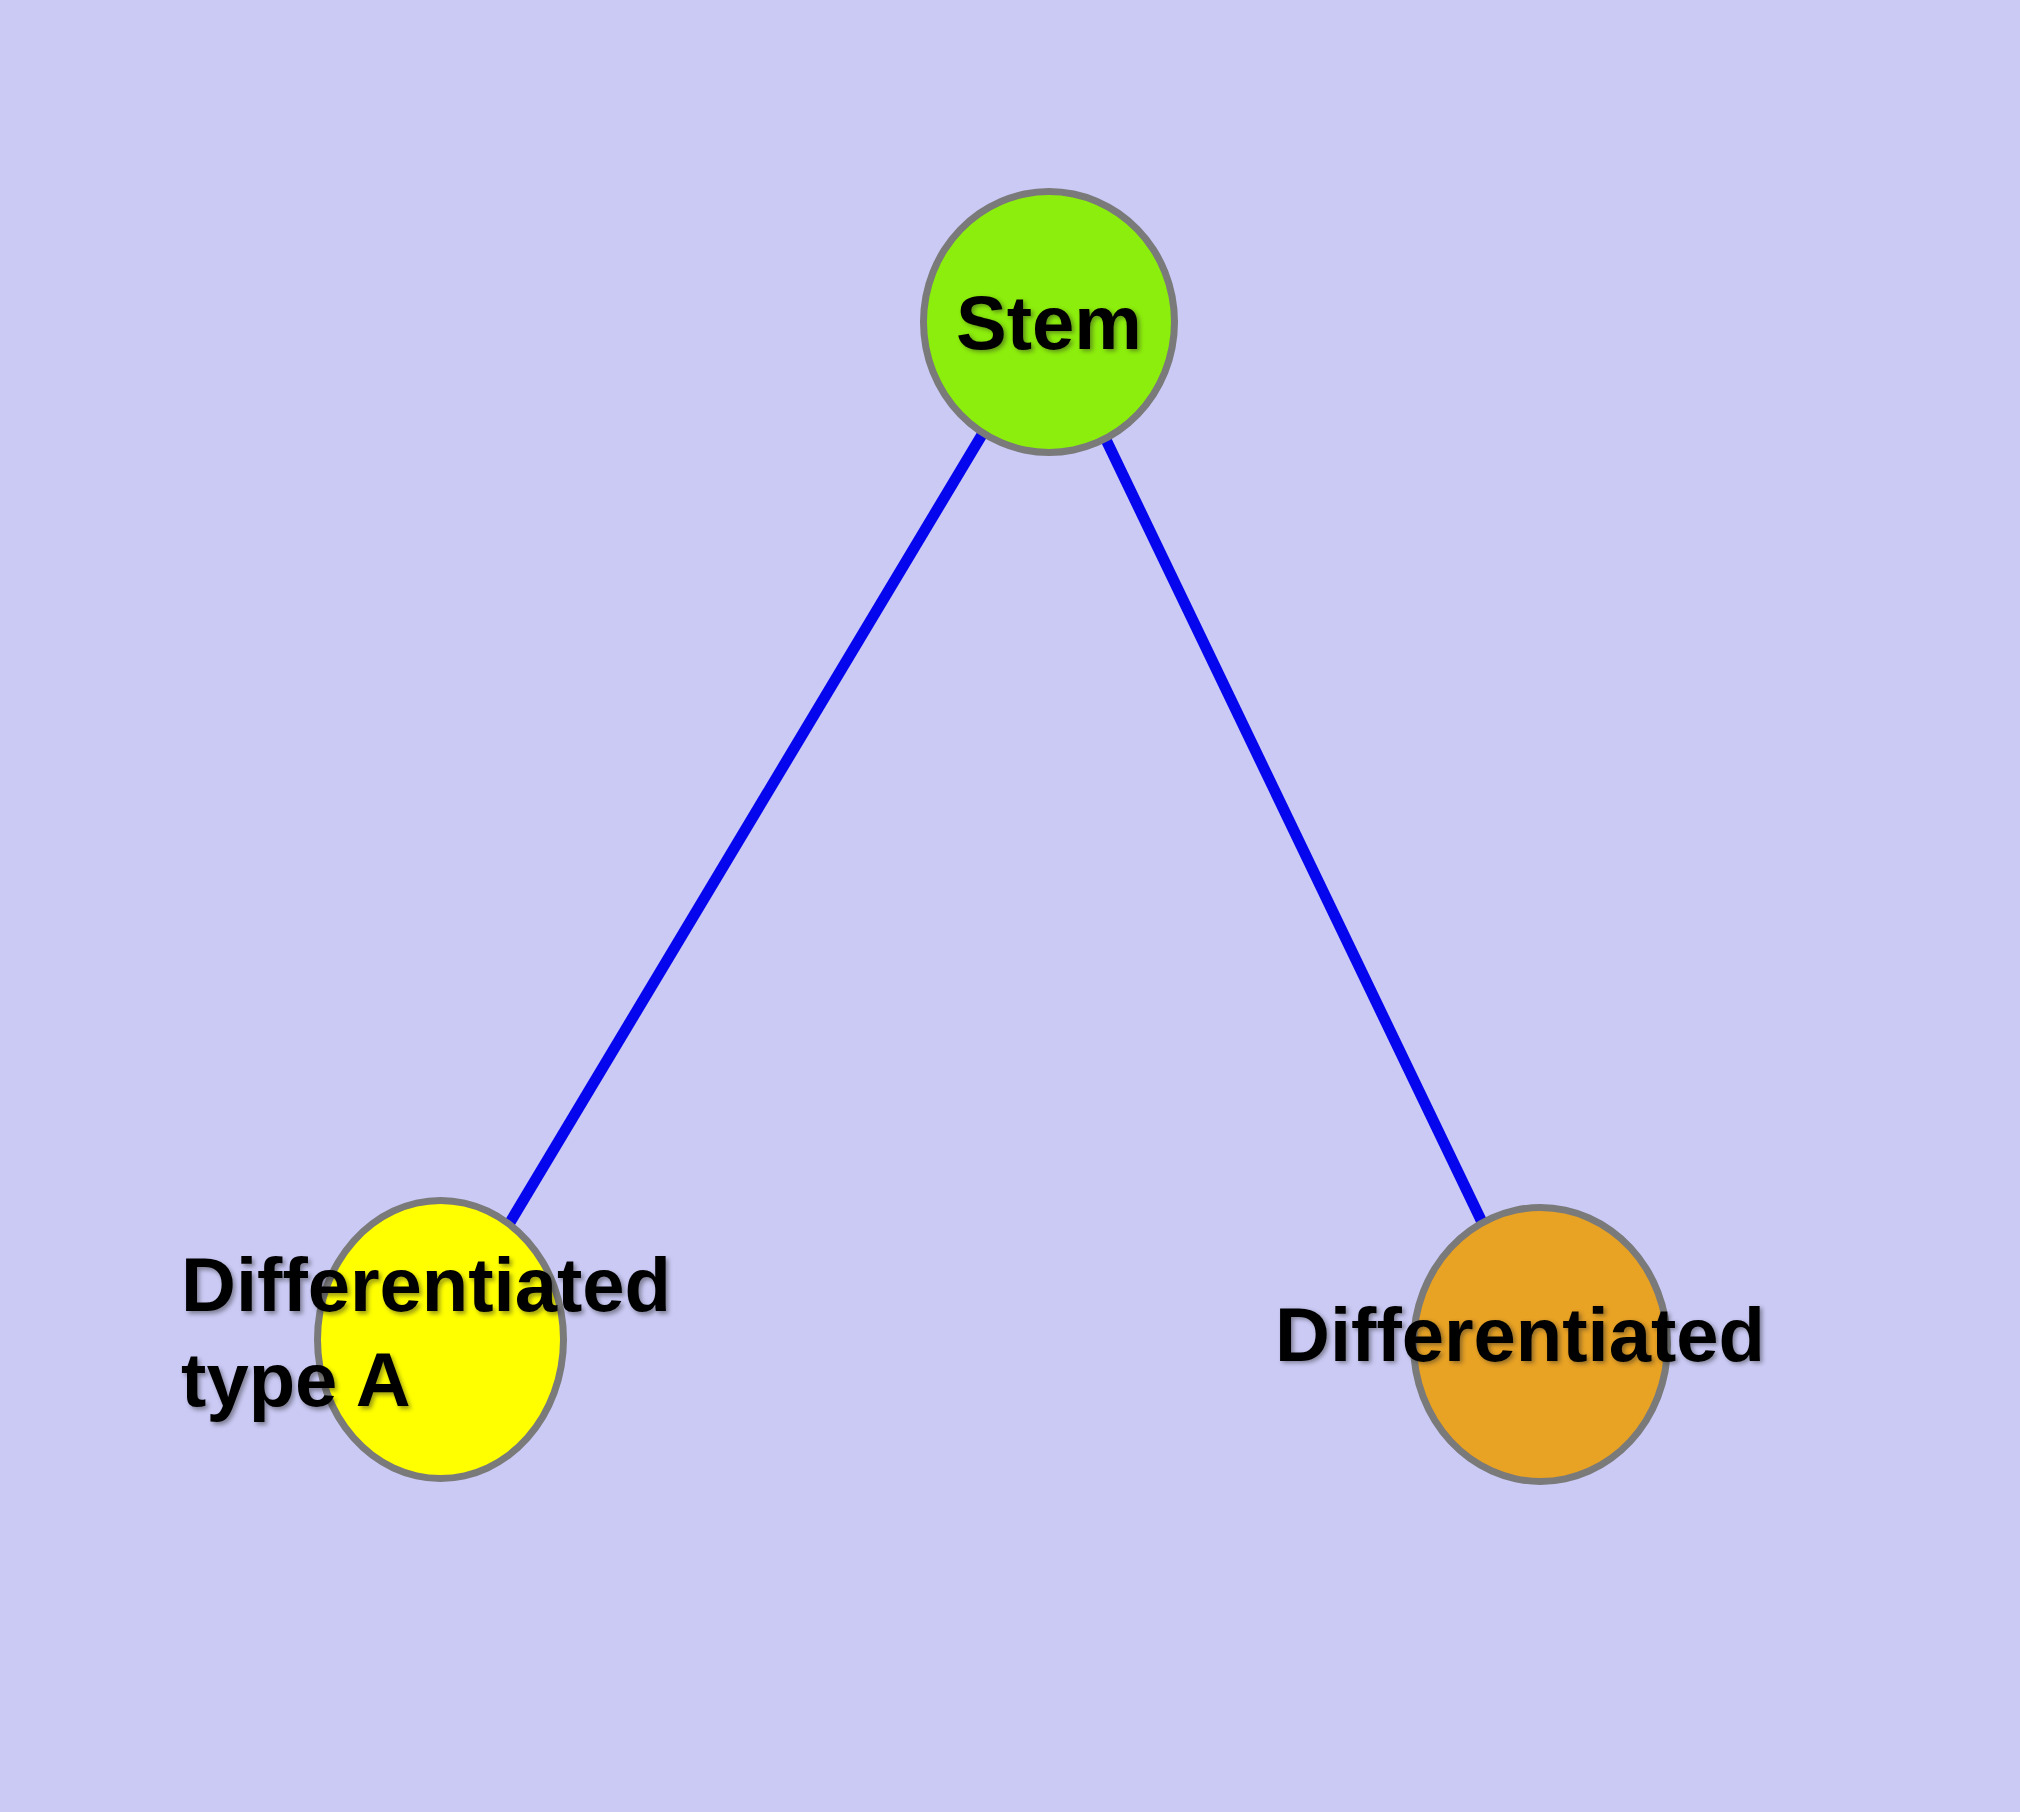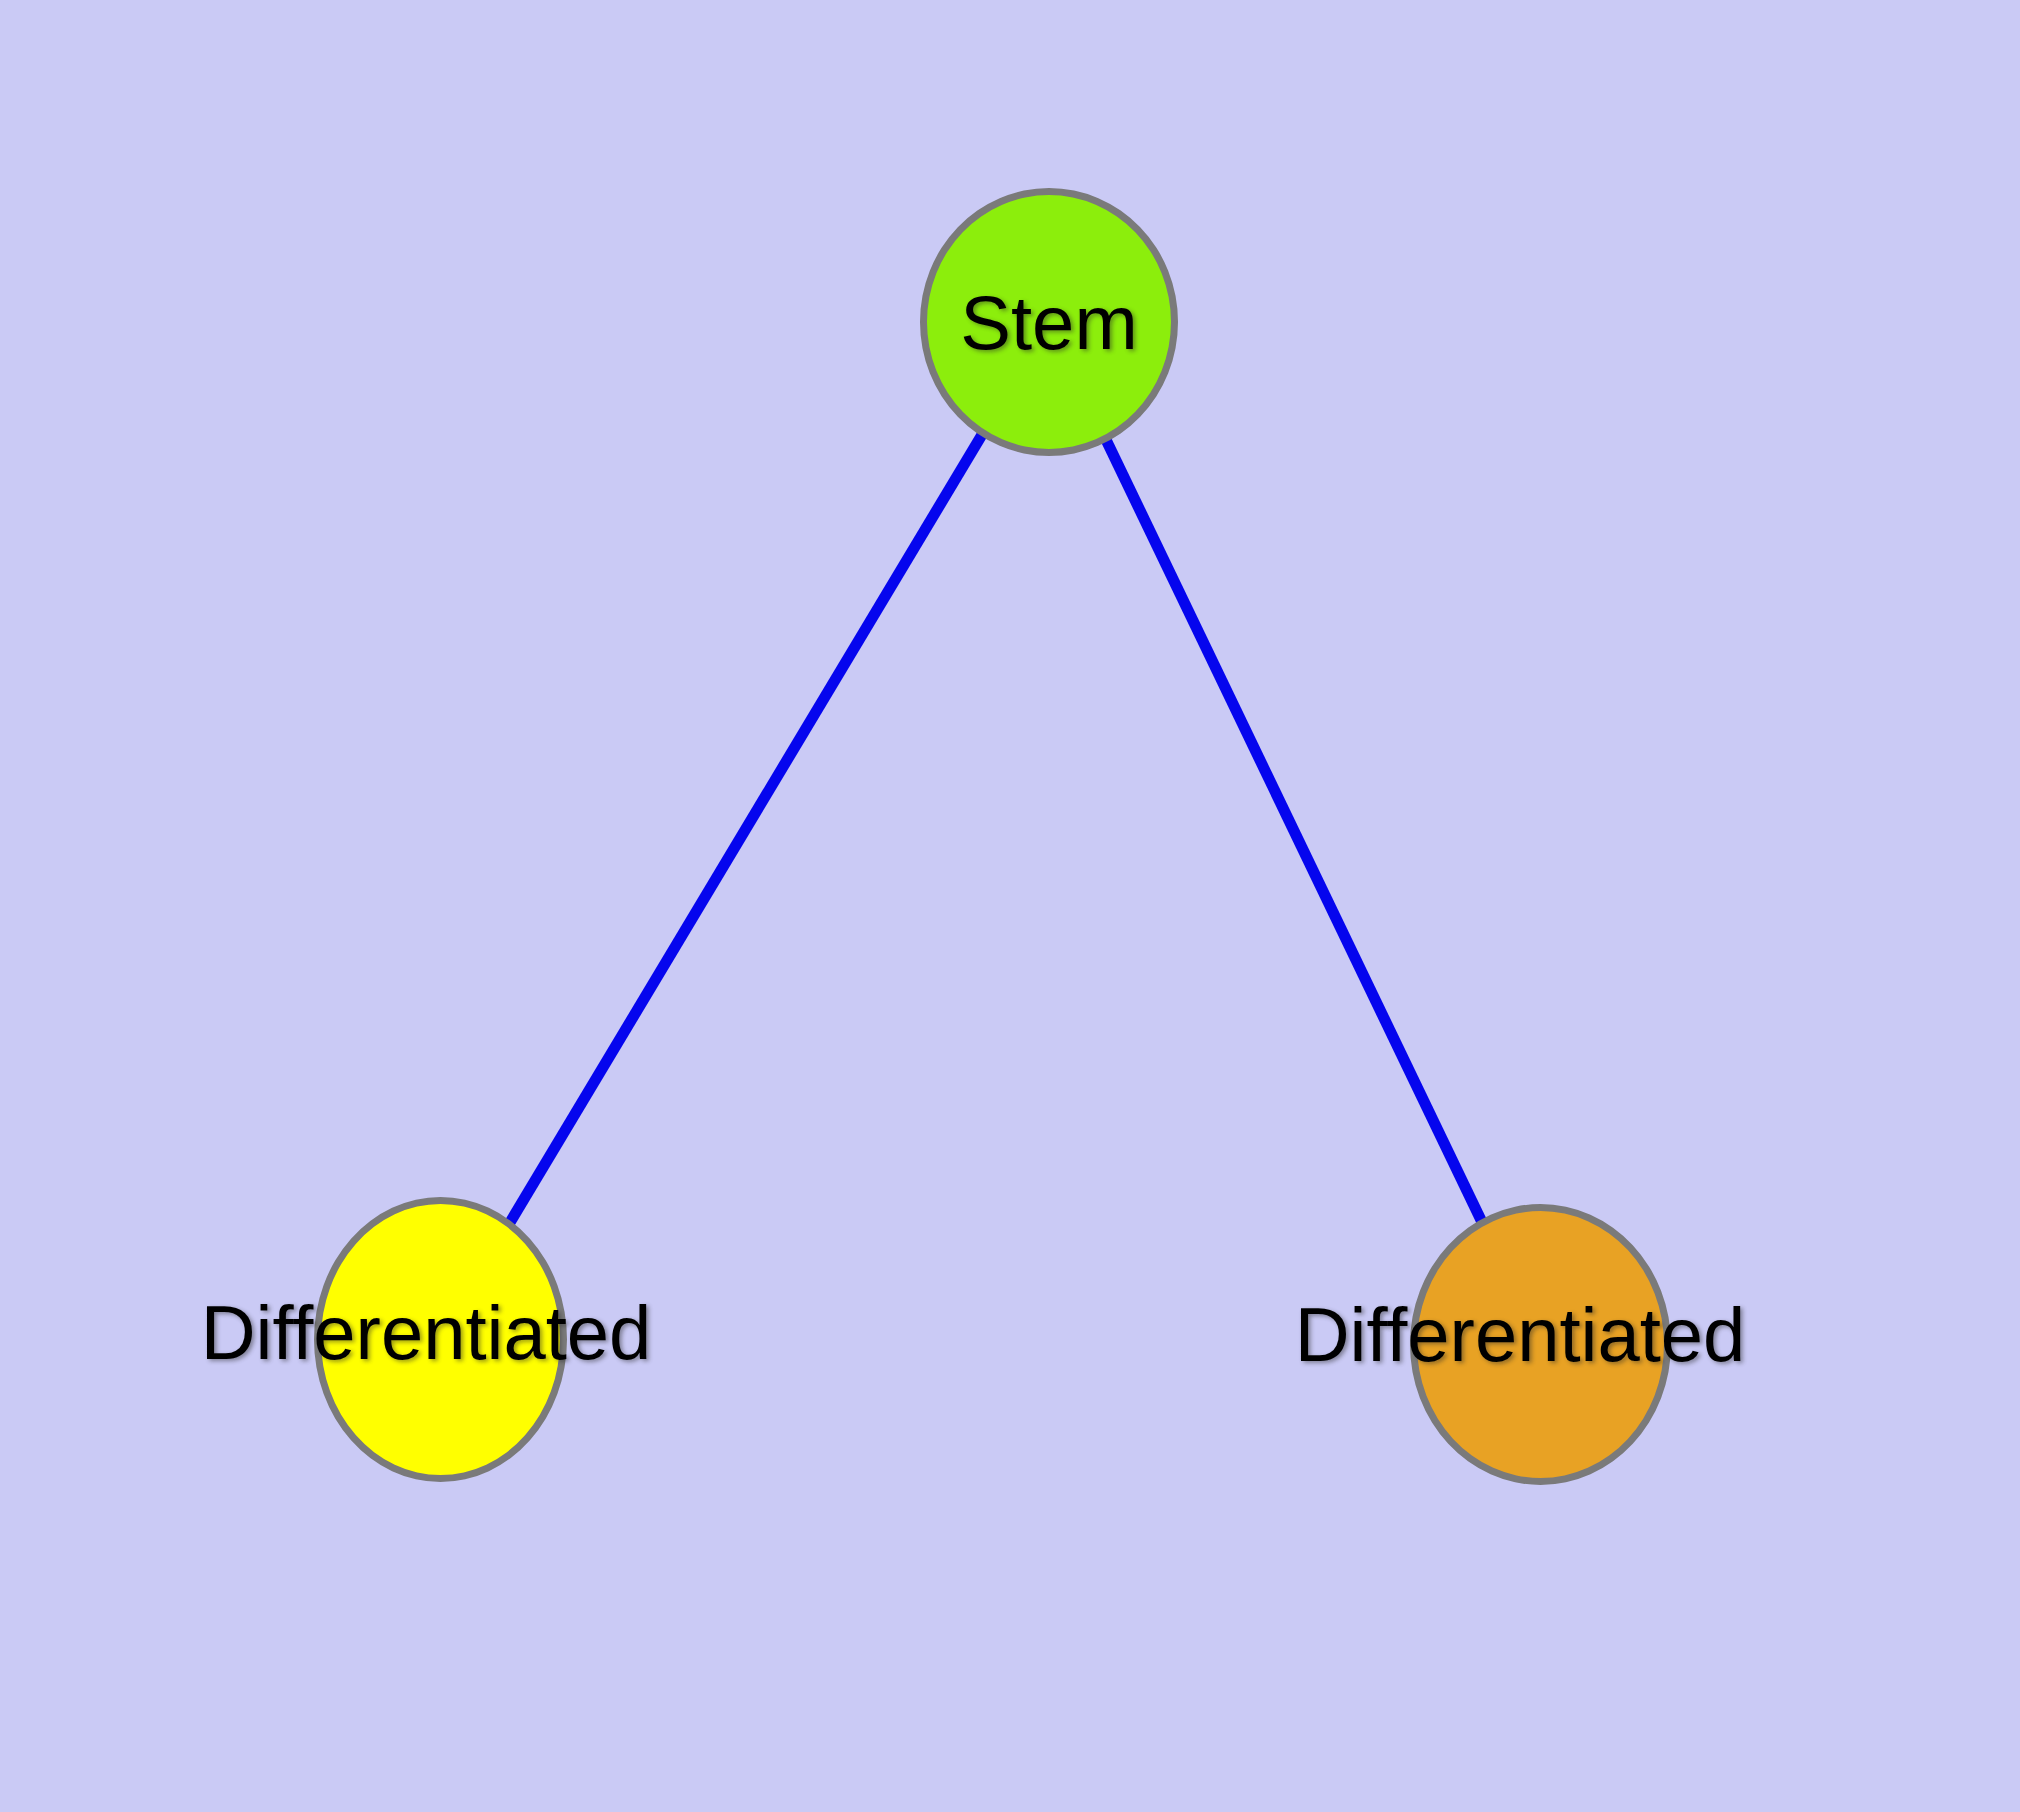--- a/index.html
+++ b/index.html
@@ -25,21 +25,21 @@
     position: absolute;
     border: 7.6px solid #7A7A7A;
     border-radius: 50%;
   }
   .node-label {
     position: absolute;
     transform: translate(-50%, -50%);
     text-align: left;
     white-space: nowrap;
     font-family: "Liberation Sans", sans-serif;
-    font-weight: normal;
+    font-weight: bold;
     font-size: 76px;
     line-height: 95px;
     text-shadow: 2.5px 2.5px 4.2px rgba(40, 40, 40, 0.45);
   }
 </style>
 </head>
 <body>
 
 <div class="canvas" style="background-color: rgb(202, 202, 245);">
 
@@ -53,20 +53,21 @@
   <div class="node" style="left: 314px; top: 1197px; width: 253px; height: 285px; background-color: rgb(255, 255, 0); border-color: rgb(122, 122, 122);"></div>
 
   <div class="node" style="left: 1410px; top: 1204px; width: 261px; height: 281px; background-color: rgb(232, 162, 36); border-color: rgb(122, 122, 122);"></div>
 
   <div class="node-label" style="left: 1049px; top: 322px; color: rgb(0, 0, 0);">
     <div class="label-line">Stem</div>
   </div>
 
   <div class="node-label" style="left: 426px; top: 1332px; color: rgb(0, 0, 0);">
     <div class="label-line">Differentiated</div>
+    <div class="label-line">type A</div>
   </div>
 
   <div class="node-label" style="left: 1520px; top: 1334px; color: rgb(0, 0, 0);">
     <div class="label-line">Differentiated</div>
   </div>
 
 </div>
 
 
 </body></html>

